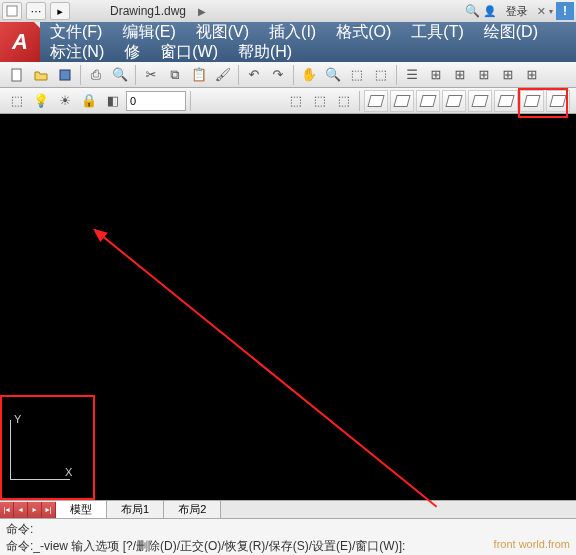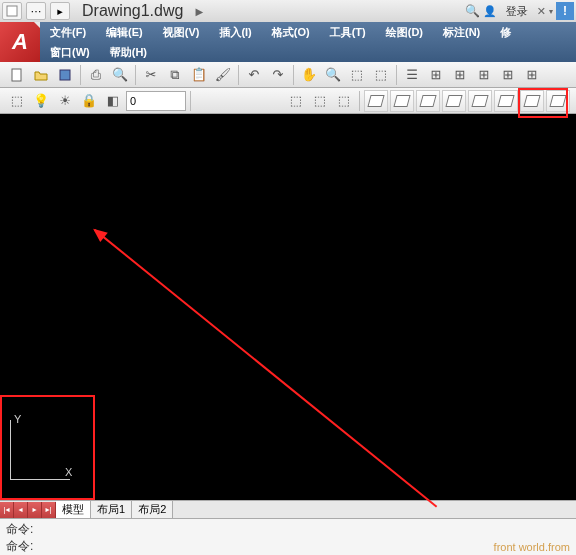--- a/index.html
+++ b/index.html
@@ -1,27 +1,27 @@
 <!DOCTYPE html>
 <html><head>
 <meta charset="utf-8">
 <style>
 * { margin: 0; padding: 0; box-sizing: border-box; font-family: "Microsoft YaHei", Arial, sans-serif; }
 body { width: 576px; height: 555px; background: #e8e8e8; overflow: hidden; position: relative; }
 .titlebar { height: 22px; background: linear-gradient(#f0f0f0,#d8d8d8); display: flex; align-items: center; font-size: 11px; gap: 4px; padding: 0 2px; }
 .qat-btn { width: 20px; height: 18px; display: flex; align-items: center; justify-content: center; border: 1px solid #bbb; background: #f5f5f5; border-radius: 2px; }
-.filename { padding: 0 8px; color: #333; font-size: 16px; }
+.filename { padding: 0 8px; color: #333; font-size: 12px; margin-left: 28px; }
 .titlebar-right { margin-left: auto; display: flex; align-items: center; gap: 3px; }
 .search-box { width: 110px; height: 18px; border: 1px solid #aaa; background: #fff; font-size: 11px; padding: 0 3px; color: #999; }
 .login-text { font-size: 11px; color: #333; padding: 0 6px; text-align: center; }
 .alert-btn { width: 18px; height: 18px; background: #4a8fd4; color: #fff; display: flex; align-items: center; justify-content: center; font-weight: bold; font-size: 12px; }
 .logo-menu { display: flex; }
 .logo { width: 40px; height: 40px; background: linear-gradient(135deg,#e04545,#b52020); display: flex; align-items: center; justify-content: center; color: #fff; font-size: 22px; font-weight: bold; font-style: italic; clip-path: polygon(0 0,85% 0,100% 15%,100% 100%,0 100%); }
 .menubar { flex: 1; height: 40px; background: linear-gradient(#5a7aa0,#3a5a80); display: flex; flex-wrap: wrap; align-content: flex-start; }
-.menu-item { color: #fff; font-size: 11px; padding: 3px 10px; height: 20px; display: flex; align-items: center; cursor: default; font-weight: bold; }
+.menu-item { color: #fff; font-size: 16px; padding: 3px 10px; height: 20px; display: flex; align-items: center; cursor: default; }
 .toolbar { height: 26px; background: linear-gradient(#f8f8f8,#e0e0e0); border-bottom: 1px solid #aaa; display: flex; align-items: center; padding: 0 6px; gap: 2px; overflow: hidden; }
 .tb-btn { width: 22px; height: 22px; border: 1px solid transparent; display: flex; align-items: center; justify-content: center; font-size: 13px; color: #555; }
 .tb-sep { width: 1px; height: 20px; background: #bbb; margin: 0 2px; }
 .layer-combo { width: 60px; height: 20px; border: 1px solid #aaa; background: #fff; font-size: 11px; display: flex; align-items: center; padding: 0 3px; }
 .toolbar2 { height: 26px; background: linear-gradient(#f8f8f8,#e0e0e0); border-bottom: 1px solid #aaa; display: flex; align-items: center; padding: 0 6px; gap: 2px; overflow: hidden; }
 .view-btn { width: 24px; height: 22px; border: 1px solid #ccc; background: linear-gradient(#fff,#e8e8e8); display: flex; align-items: center; justify-content: center; }
 .view-icon { width: 14px; height: 12px; border: 1px solid #777; background: #fff; transform: skewX(-15deg); }
 .canvas { width: 100%; height: 386px; background: #000; position: relative; }
 .ucs { position: absolute; bottom: 20px; left: 10px; }
 .ucs-y { position: absolute; width: 1px; height: 60px; background: #ccc; bottom: 0; left: 0; }
@@ -29,24 +29,24 @@
 .ucs-ylbl { position: absolute; bottom: 55px; left: 4px; color: #ccc; font-size: 11px; }
 .ucs-xlbl { position: absolute; bottom: 2px; left: 55px; color: #ccc; font-size: 11px; }
 .red-box-origin { position: absolute; bottom: 0; left: 0; width: 95px; height: 105px; border: 2px solid #ff2020; pointer-events: none; }
 .red-box-tool { position: absolute; top: 88px; right: 8px; width: 50px; height: 30px; border: 2px solid #ff2020; pointer-events: none; z-index: 10; }
 .red-arrow { position: absolute; top: 115px; left: 95px; width: 440px; height: 1px; transform-origin: left center; transform: rotate(39deg); pointer-events: none; }
 .red-arrow::before { content: ""; position: absolute; width: 100%; height: 2px; background: #ff2020; }
 .red-arrow::after { content: ""; position: absolute; left: -2px; top: -5px; border-right: 14px solid #ff2020; border-top: 6px solid transparent; border-bottom: 6px solid transparent; }
 .tabs { height: 18px; background: #e8e8e8; display: flex; align-items: center; font-size: 11px; border-top: 1px solid #aaa; }
 .tab-nav { display: flex; background: #c44; }
 .tab-nav-btn { width: 14px; height: 16px; background: linear-gradient(#e06060,#c04040); border-right: 1px solid #a03030; display: flex; align-items: center; justify-content: center; color: #fff; font-size: 8px; }
-.tab { padding: 0 6px; border-right: 1px solid #aaa; background: #f0f0f0; height: 100%; display: flex; align-items: center; }
+.tab { padding: 0 14px; border-right: 1px solid #aaa; background: #f0f0f0; height: 100%; display: flex; align-items: center; }
 .tab.active { background: #fff; }
 .cmdline { background: #f5f5f5; border-top: 1px solid #aaa; font-size: 12px; padding: 2px 6px; color: #333; }
-.cmd-row { height: 17px; display: flex; align-items: center; overflow: hidden; white-space: nowrap; }
+.cmd-row { height: 17px; display: flex; align-items: flex-start; overflow: hidden; white-space: nowrap; }
 .watermark { color: #d4a050; font-size: 11px; }
 </style>
 </head>
 <body>
 
 <div class="titlebar">
   <div class="qat-btn">
       <svg width="12" height="12">
         <rect x="1" y="1" width="10" height="10" fill="#fff" stroke="#888"></rect>
       </svg>
@@ -188,15 +188,16 @@
   <div class="tab">布局1</div>
   <div class="tab">布局2</div>
 </div>
 
 <div class="cmdline">
   <div class="cmd-row">
       <span>命令:</span>
     </div>
   <div class="cmd-row">
     <span>命令:</span>
+    <span> _-view 输入选项 [?/删除(D)/正交(O)/恢复(R)/保存(S)/设置(E)/窗口(W)]:</span>
     <span class="watermark" style="margin-left:auto">front world.from</span>
   </div>
 </div>
 
 </body></html>

